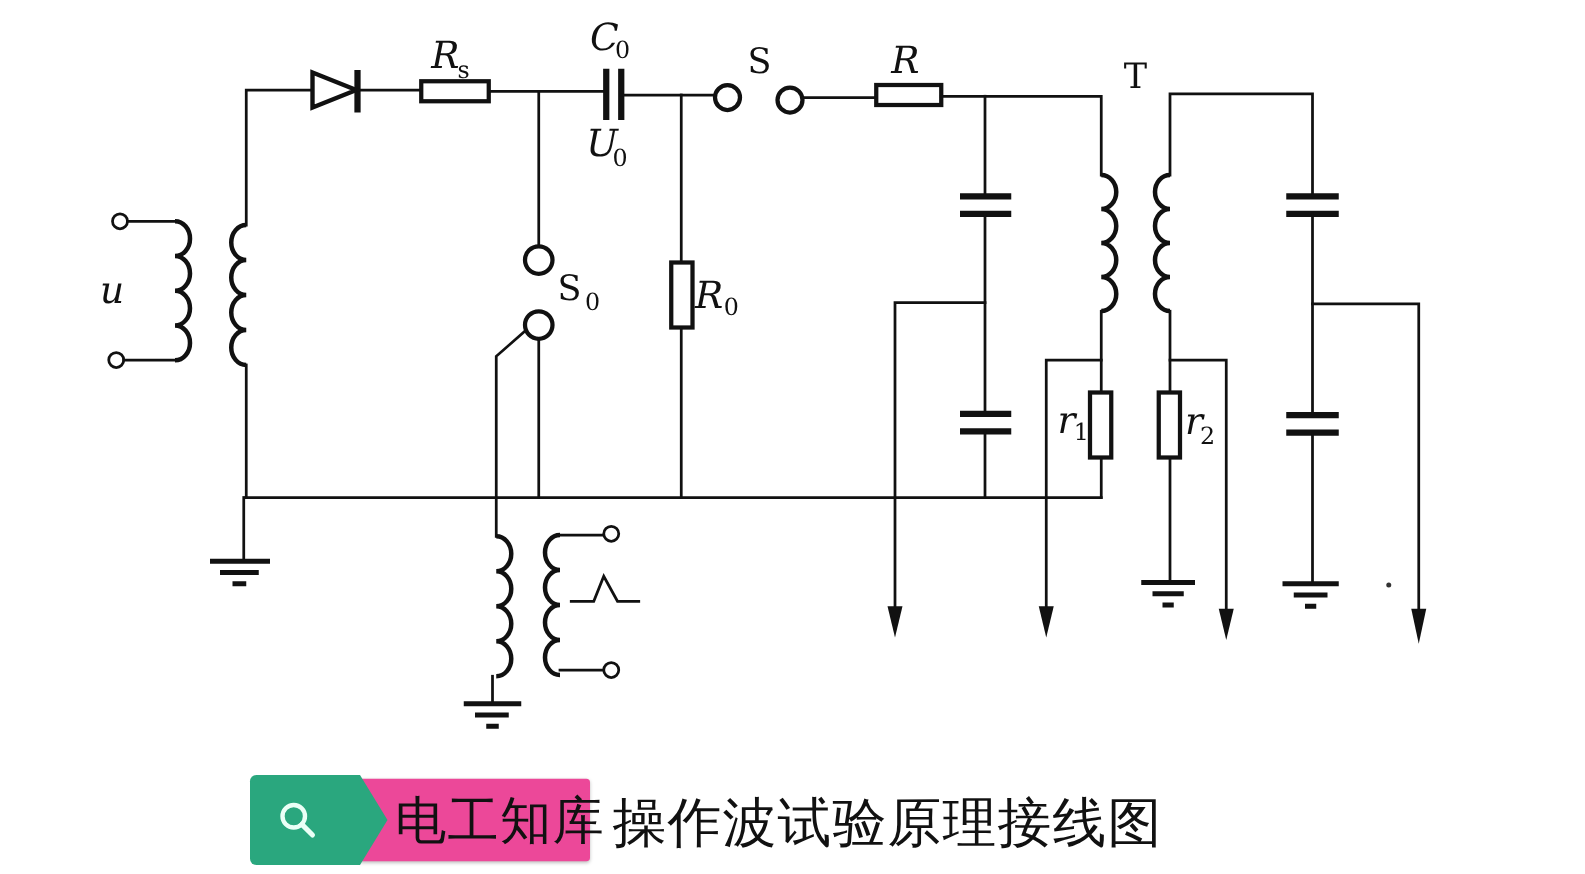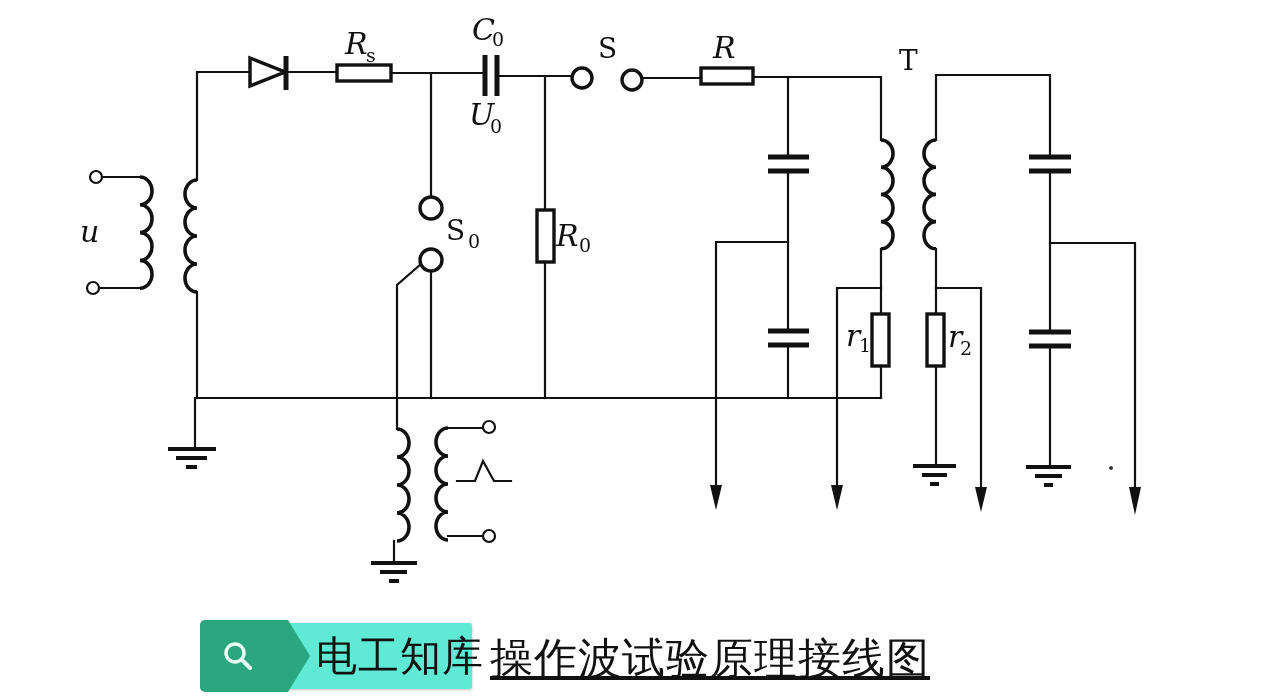--- a/index.html
+++ b/index.html
@@ -14,24 +14,24 @@
   #diagram .lbl { font-family: "DejaVu Serif", serif; font-style: italic; font-size: 30px; fill: #111; }
   #diagram .lbl-up { font-family: "DejaVu Serif", serif; font-size: 28px; fill: #111; }
   #diagram .sub { font-family: "DejaVu Serif", serif; font-style: normal; font-size: 19px; fill: #111; }
   #diagram .gnd { stroke: #111; fill: none; stroke-width: 4; }
   #diagram .arrowhead { fill: #111; }
 
   .footer { position: absolute; left: 0; top: 612px; width: 1268px; height: 87px; }
   .badge { position: absolute; left: 200px; top: 8px; width: 272px; height: 72px; }
   .badge-green { position: absolute; left: 0; top: 0; width: 88px; height: 72px; background: #2aa77e; border-radius: 5px 0 0 5px; }
   .badge-green::after { content: ""; position: absolute; left: 88px; top: 0; width: 0; height: 0; border-top: 36px solid transparent; border-bottom: 36px solid transparent; border-left: 22px solid #2aa77e; }
-  .badge-white { position: absolute; left: 88px; top: 3px; width: 184px; height: 66px; background: #5eead4; box-shadow: 0 1px 3px rgba(0,0,0,0.25); border-radius: 0 3px 3px 0; }
+  .badge-white { position: absolute; left: 88px; top: 3px; width: 184px; height: 66px; background: #ec4899; box-shadow: 0 1px 3px rgba(0,0,0,0.25); border-radius: 0 3px 3px 0; }
   .badge-text { position: absolute; left: 28px; top: 6px; font-family: "DejaVu Sans", sans-serif; font-size: 41px; color: #111; letter-spacing: 1px; white-space: nowrap; }
   .search-icon { position: absolute; left: 20px; top: 18px; width: 36px; height: 36px; }
-  .caption { position: absolute; left: 490px; top: 18px; font-family: "DejaVu Serif", serif; font-size: 43px; color: #111; white-space: nowrap; letter-spacing: 1px; text-decoration: underline; }
+  .caption { position: absolute; left: 490px; top: 18px; font-family: "DejaVu Serif", serif; font-size: 43px; color: #111; white-space: nowrap; letter-spacing: 1px; }
 </style>
 </head>
 <body>
 
 <svg id="diagram" viewBox="0 0 1268 600" xmlns="http://www.w3.org/2000/svg">
 
   <g>
     <circle class="termsm" cx="96" cy="177" r="6"></circle>
     <circle class="termsm" cx="93" cy="288" r="6"></circle>
     <path class="w" d="M102 177 H140"></path>

